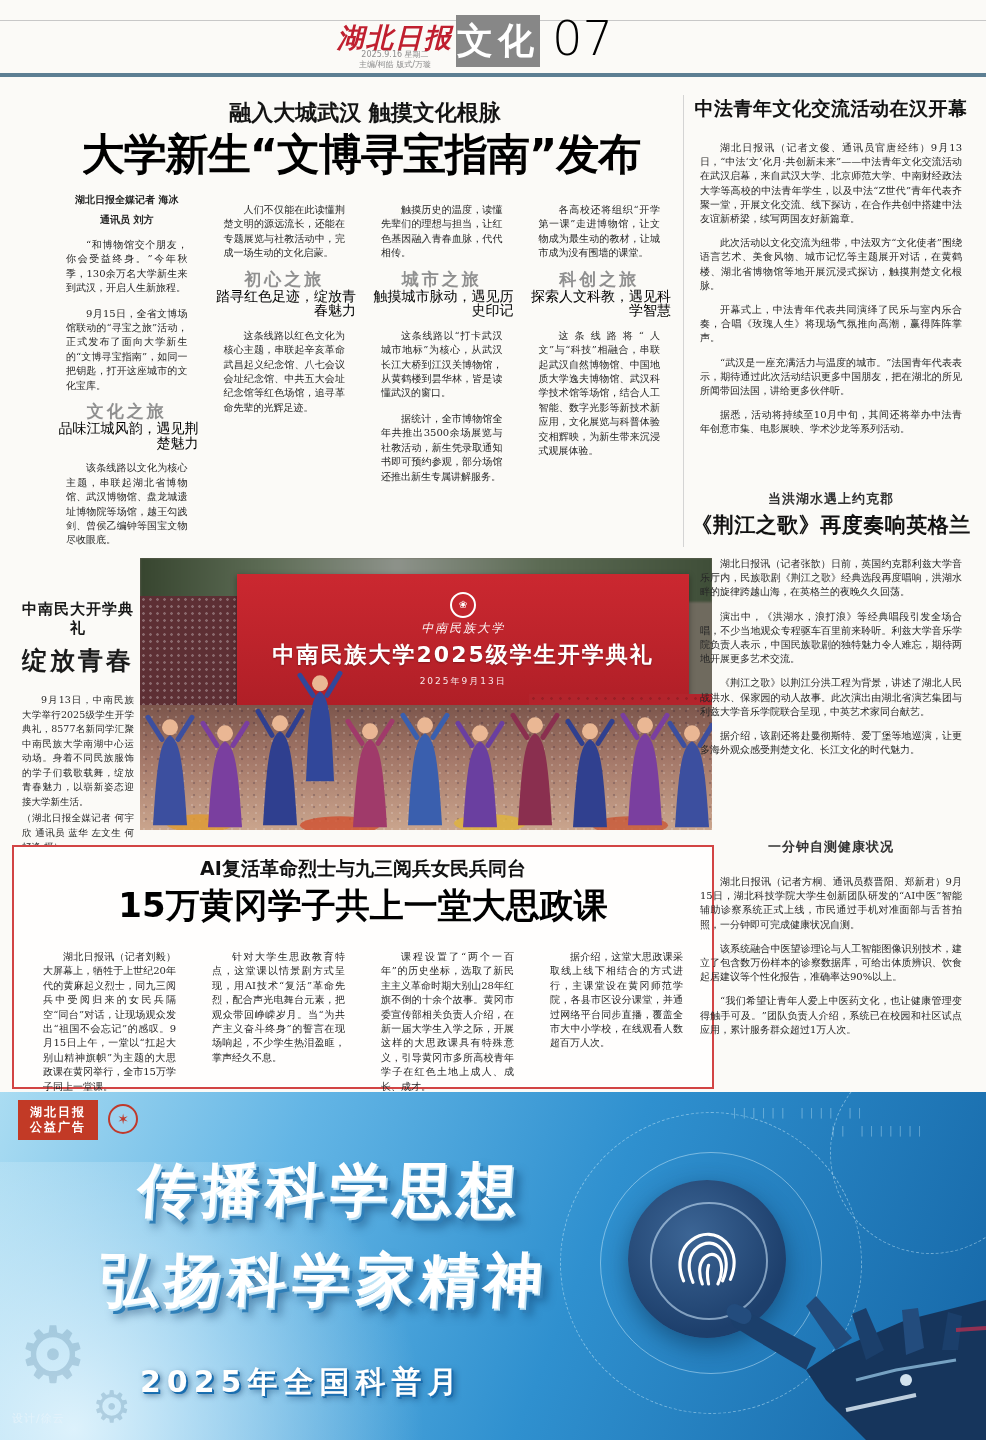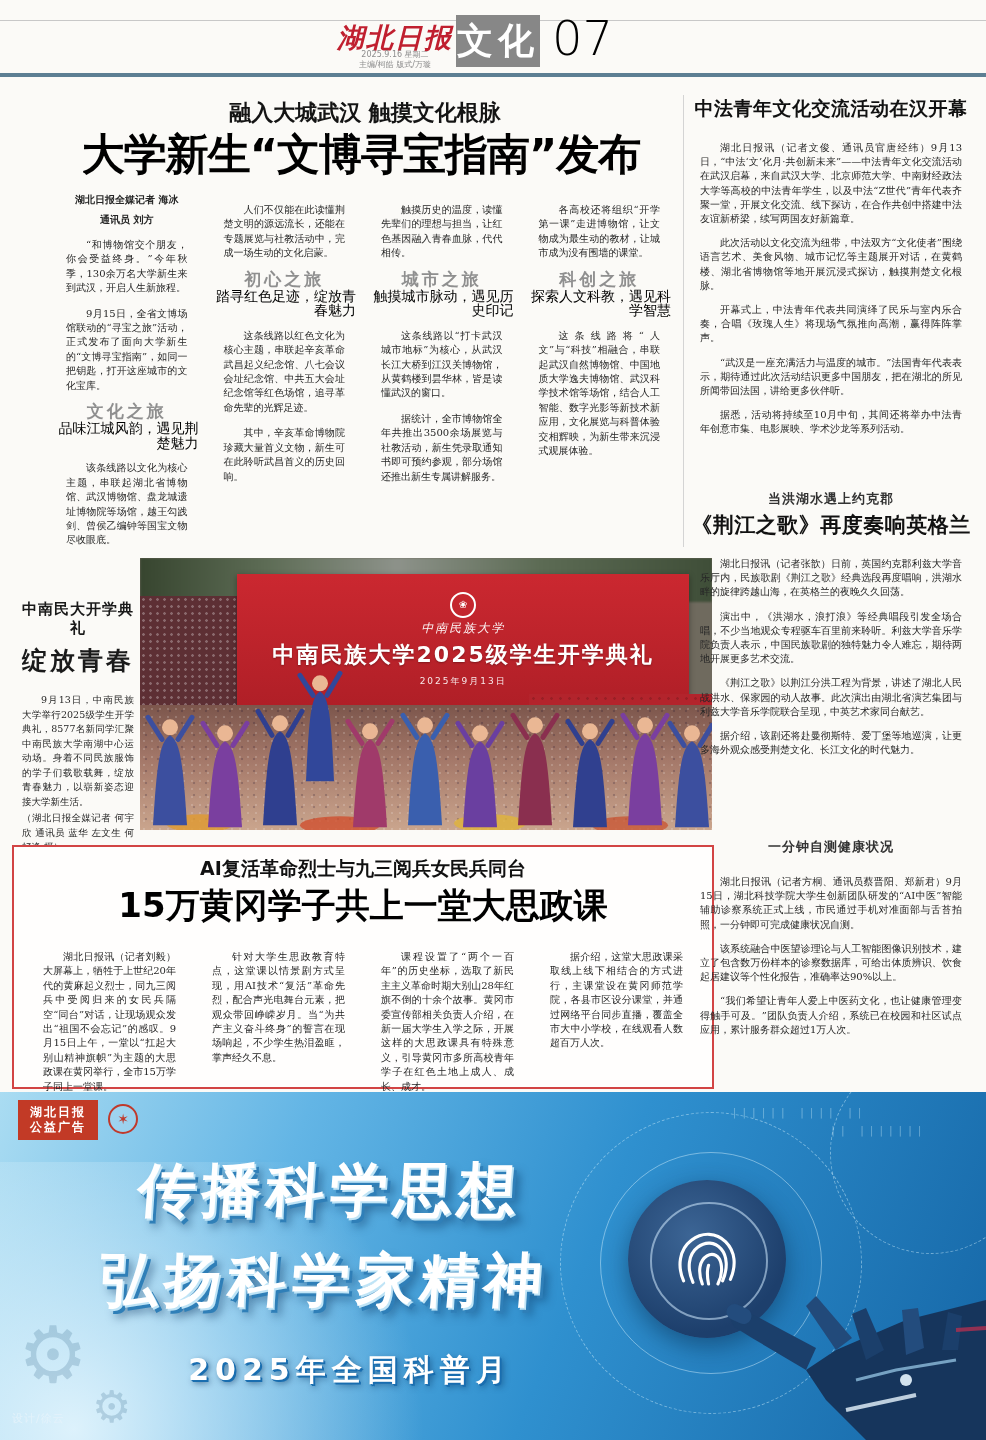--- a/index.html
+++ b/index.html
@@ -77,21 +77,21 @@
   .banner{position:absolute;left:0;top:1092px;width:986px;height:348px;overflow:hidden;
         background:linear-gradient(112deg,#aadcf2 0%,#63b5e5 28%,#2f90cf 58%,#1566a6 100%);}
   .banner:before{content:"";position:absolute;left:-10%;bottom:-30%;width:70%;height:110%;
         background:radial-gradient(circle at 25% 70%,rgba(238,250,255,.85),rgba(238,250,255,0) 60%);}
   .ring{position:absolute;border-radius:50%;border:1px solid rgba(220,245,255,.45);}
   .ring.dash{border-style:dashed;}
   .b-title{position:absolute;font-weight:900;color:#fff;letter-spacing:6px;transform:skewX(-4deg);
         text-shadow:2px 2px 0 #bfe4f6,5px 5px 0 #2f7fb8,8px 8px 10px rgba(5,45,90,.55);}
   .b-t1{left:138px;top:60px;font-size:58px;}
   .b-t2{left:100px;top:150px;font-size:58px;}
-  .b-sub{position:absolute;left:140px;top:258px;width:420px;text-align:center;font-size:30px;font-weight:900;
+  .b-sub{position:absolute;left:140px;top:270px;width:420px;text-align:left;font-size:30px;font-weight:900;
         color:#fff;letter-spacing:6px;text-shadow:1px 1px 0 #1a6eb0,2px 2px 0 #1a6eb0,3px 3px 6px rgba(5,45,90,.6);}
   .b-logo{position:absolute;left:18px;top:8px;width:80px;height:40px;background:#c23a26;color:#fff;
         display:flex;flex-direction:column;align-items:center;justify-content:center;line-height:15px;
         font-size:12px;font-weight:bold;letter-spacing:2px;}
   .b-seal{position:absolute;left:108px;top:12px;width:26px;height:26px;border-radius:50%;
         border:2px solid #c0392b;color:#c0392b;font-size:14px;display:flex;align-items:center;justify-content:center;
         background:rgba(255,255,255,.15);}
   .b-credit{position:absolute;left:12px;bottom:14px;font-size:11px;color:#e3f2fb;letter-spacing:1px;}
   .gear{position:absolute;color:rgba(15,70,110,.18);}
   .fp-disc{position:absolute;left:628px;top:88px;width:158px;height:158px;border-radius:50%;
@@ -137,21 +137,20 @@
           </div>
       </div>
       <div class="col">
         <div>
             <p class="p">人们不仅能在此读懂荆楚文明的源远流长，还能在专题展览与社教活动中，完成一场生动的文化启蒙。</p>
           </div>
         <div class="trip-title">初心之旅</div>
         <div class="trip-sub">踏寻红色足迹，绽放青春魅力</div>
         <div>
             <p class="p">这条线路以红色文化为核心主题，串联起辛亥革命武昌起义纪念馆、八七会议会址纪念馆、中共五大会址纪念馆等红色场馆，追寻革命先辈的光辉足迹。</p>
-            <p class="p">其中，辛亥革命博物院珍藏大量首义文物，新生可在此聆听武昌首义的历史回响。</p>
           </div>
       </div>
       <div class="col">
         <div>
             <p class="p">触摸历史的温度，读懂先辈们的理想与担当，让红色基因融入青春血脉，代代相传。</p>
           </div>
         <div class="trip-title">城市之旅</div>
         <div class="trip-sub">触摸城市脉动，遇见历史印记</div>
         <div>
             <p class="p">这条线路以“打卡武汉城市地标”为核心，从武汉长江大桥到江汉关博物馆，从黄鹤楼到昙华林，皆是读懂武汉的窗口。</p>

